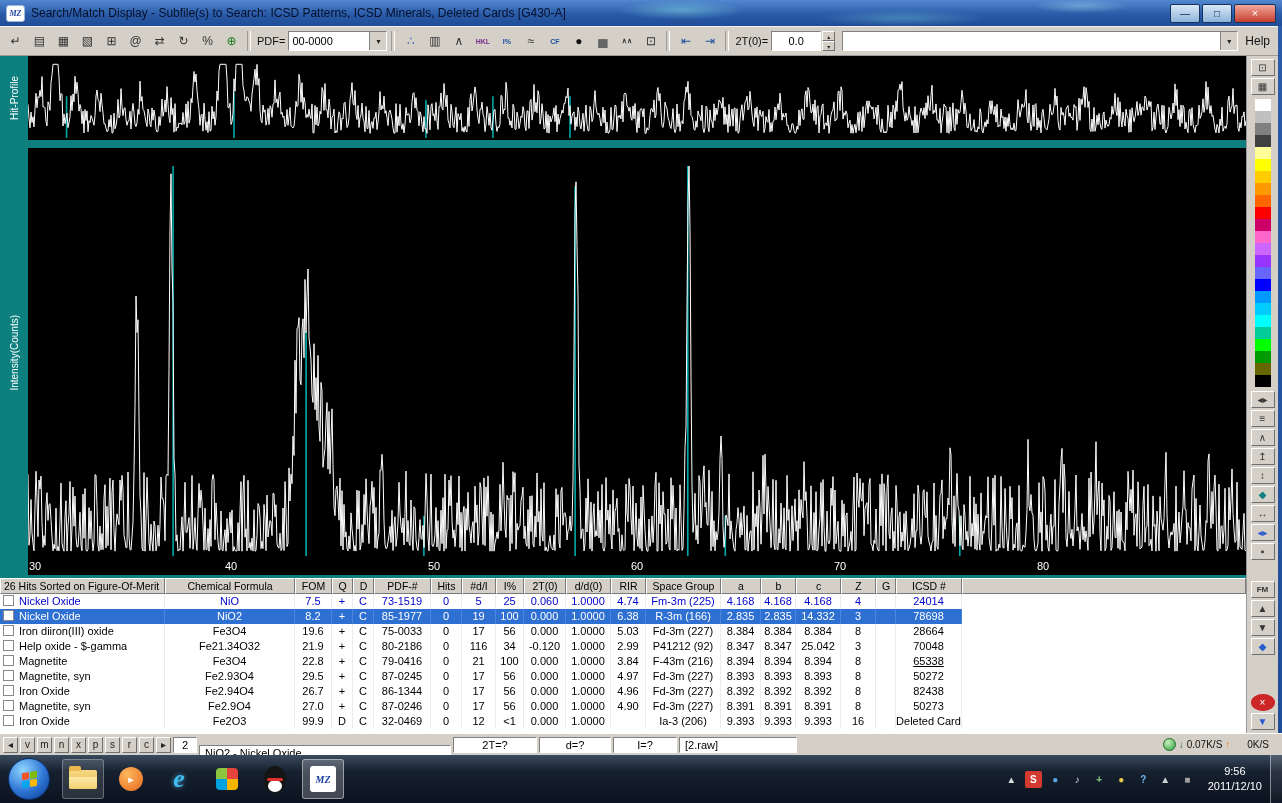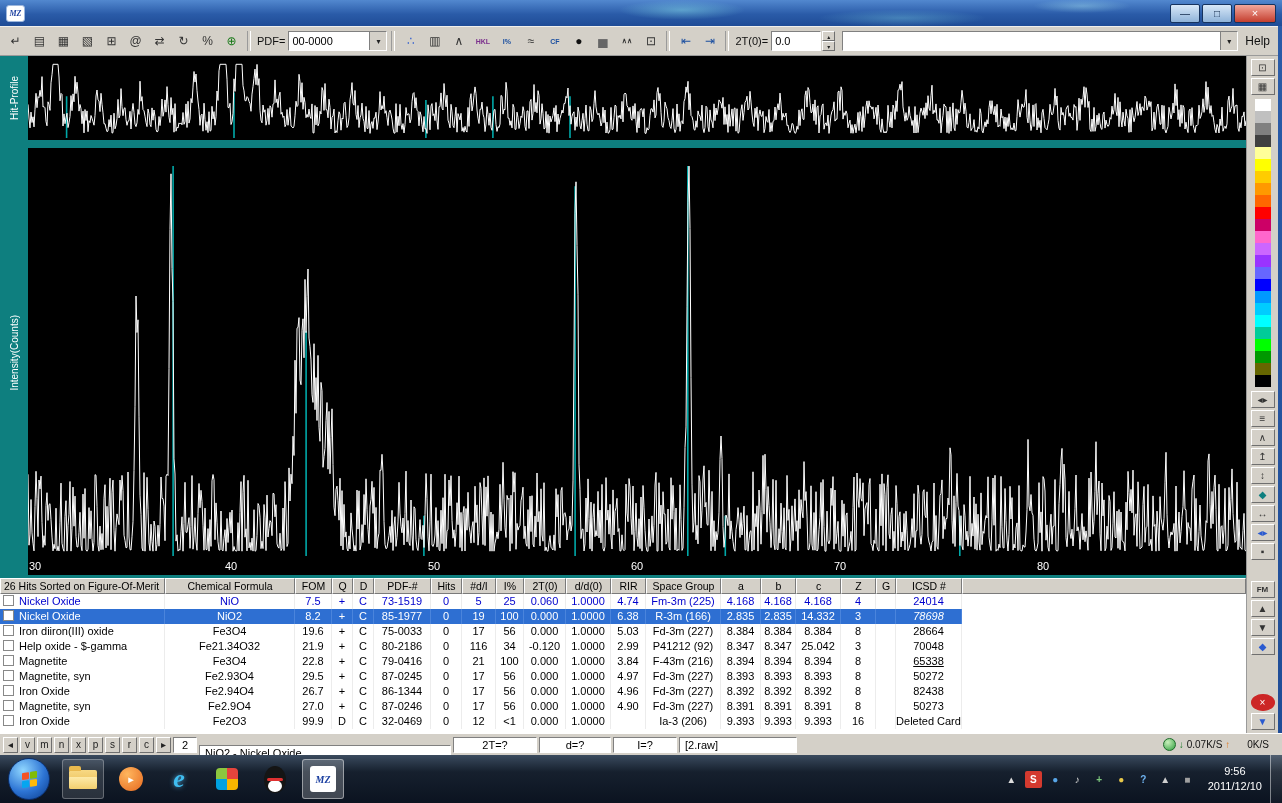--- a/index.html
+++ b/index.html
@@ -142,20 +142,21 @@
     font-size:10px;font-weight:bold;flex:none;}
   #clock{color:#fff;font-size:11px;text-align:center;line-height:1.35;margin:0 8px;white-space:nowrap;}
   #show-desktop{width:11px;height:48px;border-left:1px solid rgba(255,255,255,.45);
     background:linear-gradient(rgba(255,255,255,.12),rgba(255,255,255,.03));flex:none;}
 </style>
 </head>
 <body>
 
 <div id="titlebar">
   <span class="ic-jade sm">MZ</span>
+  <span class="title-text">Search/Match Display - Subfile(s) to Search: ICSD Patterns, ICSD Minerals, Deleted Cards [G430-A]</span>
   <div id="win-controls">
     <div class="win-btn">—</div>
     <div class="win-btn">□</div>
     <div class="win-btn close">×</div>
   </div>
 </div>
 
 <div id="toolbar">
   <div class="tb-group" id="tb-g1">
       <div class="tbtn">↵</div>
@@ -190,21 +191,21 @@
       <div class="tbtn">⊡</div>
     </div>
   <div class="tsep"></div>
   <div class="tb-group" id="tb-g3">
       <div class="tbtn" style="color: rgb(27, 79, 160);">⇤</div>
       <div class="tbtn" style="color: rgb(27, 79, 160);">⇥</div>
     </div>
   <div class="tsep"></div>
   <span class="tlabel">2T(0)=</span>
   <div class="combo">
-    <input style="width: 42px;" value="0.0">
+    <input style="width: 42px; text-align: center;" value="0.0">
   </div>
   <div class="spin">
     <span>▴</span>
     <span>▾</span>
   </div>
   <div class="combo" id="file-combo">
     <input value="" style="">
     <span class="drop">▾</span>
   </div>
   <span id="help-label">Help</span>
@@ -354,21 +355,21 @@
       <div class="td" style="width: 28px;">100</div>
       <div class="td" style="width: 42px;">0.000</div>
       <div class="td" style="width: 45px;">1.0000</div>
       <div class="td" style="width: 35px;">6.38</div>
       <div class="td" style="width: 75px;">R-3m (166)</div>
       <div class="td" style="width: 40px;">2.835</div>
       <div class="td" style="width: 35px;">2.835</div>
       <div class="td" style="width: 45px;">14.332</div>
       <div class="td" style="width: 35px;">3</div>
       <div class="td" style="width: 20px;"></div>
-      <div class="td" style="width: 66px; font-style: italic;">78698</div>
+      <div class="td" style="width: 66px;">78698</div>
       <div class="td fill"></div>
     </div>
     <div class="tr">
       <div class="td first" style="width: 165px;"><span class="cb"></span><span>Iron diiron(III) oxide</span></div>
       <div class="td" style="width: 130px;">Fe3O4</div>
       <div class="td" style="width: 37px;">19.6</div>
       <div class="td" style="width: 21px;">+</div>
       <div class="td" style="width: 21px;">C</div>
       <div class="td" style="width: 57px;">75-0033</div>
       <div class="td" style="width: 31px;">0</div>

